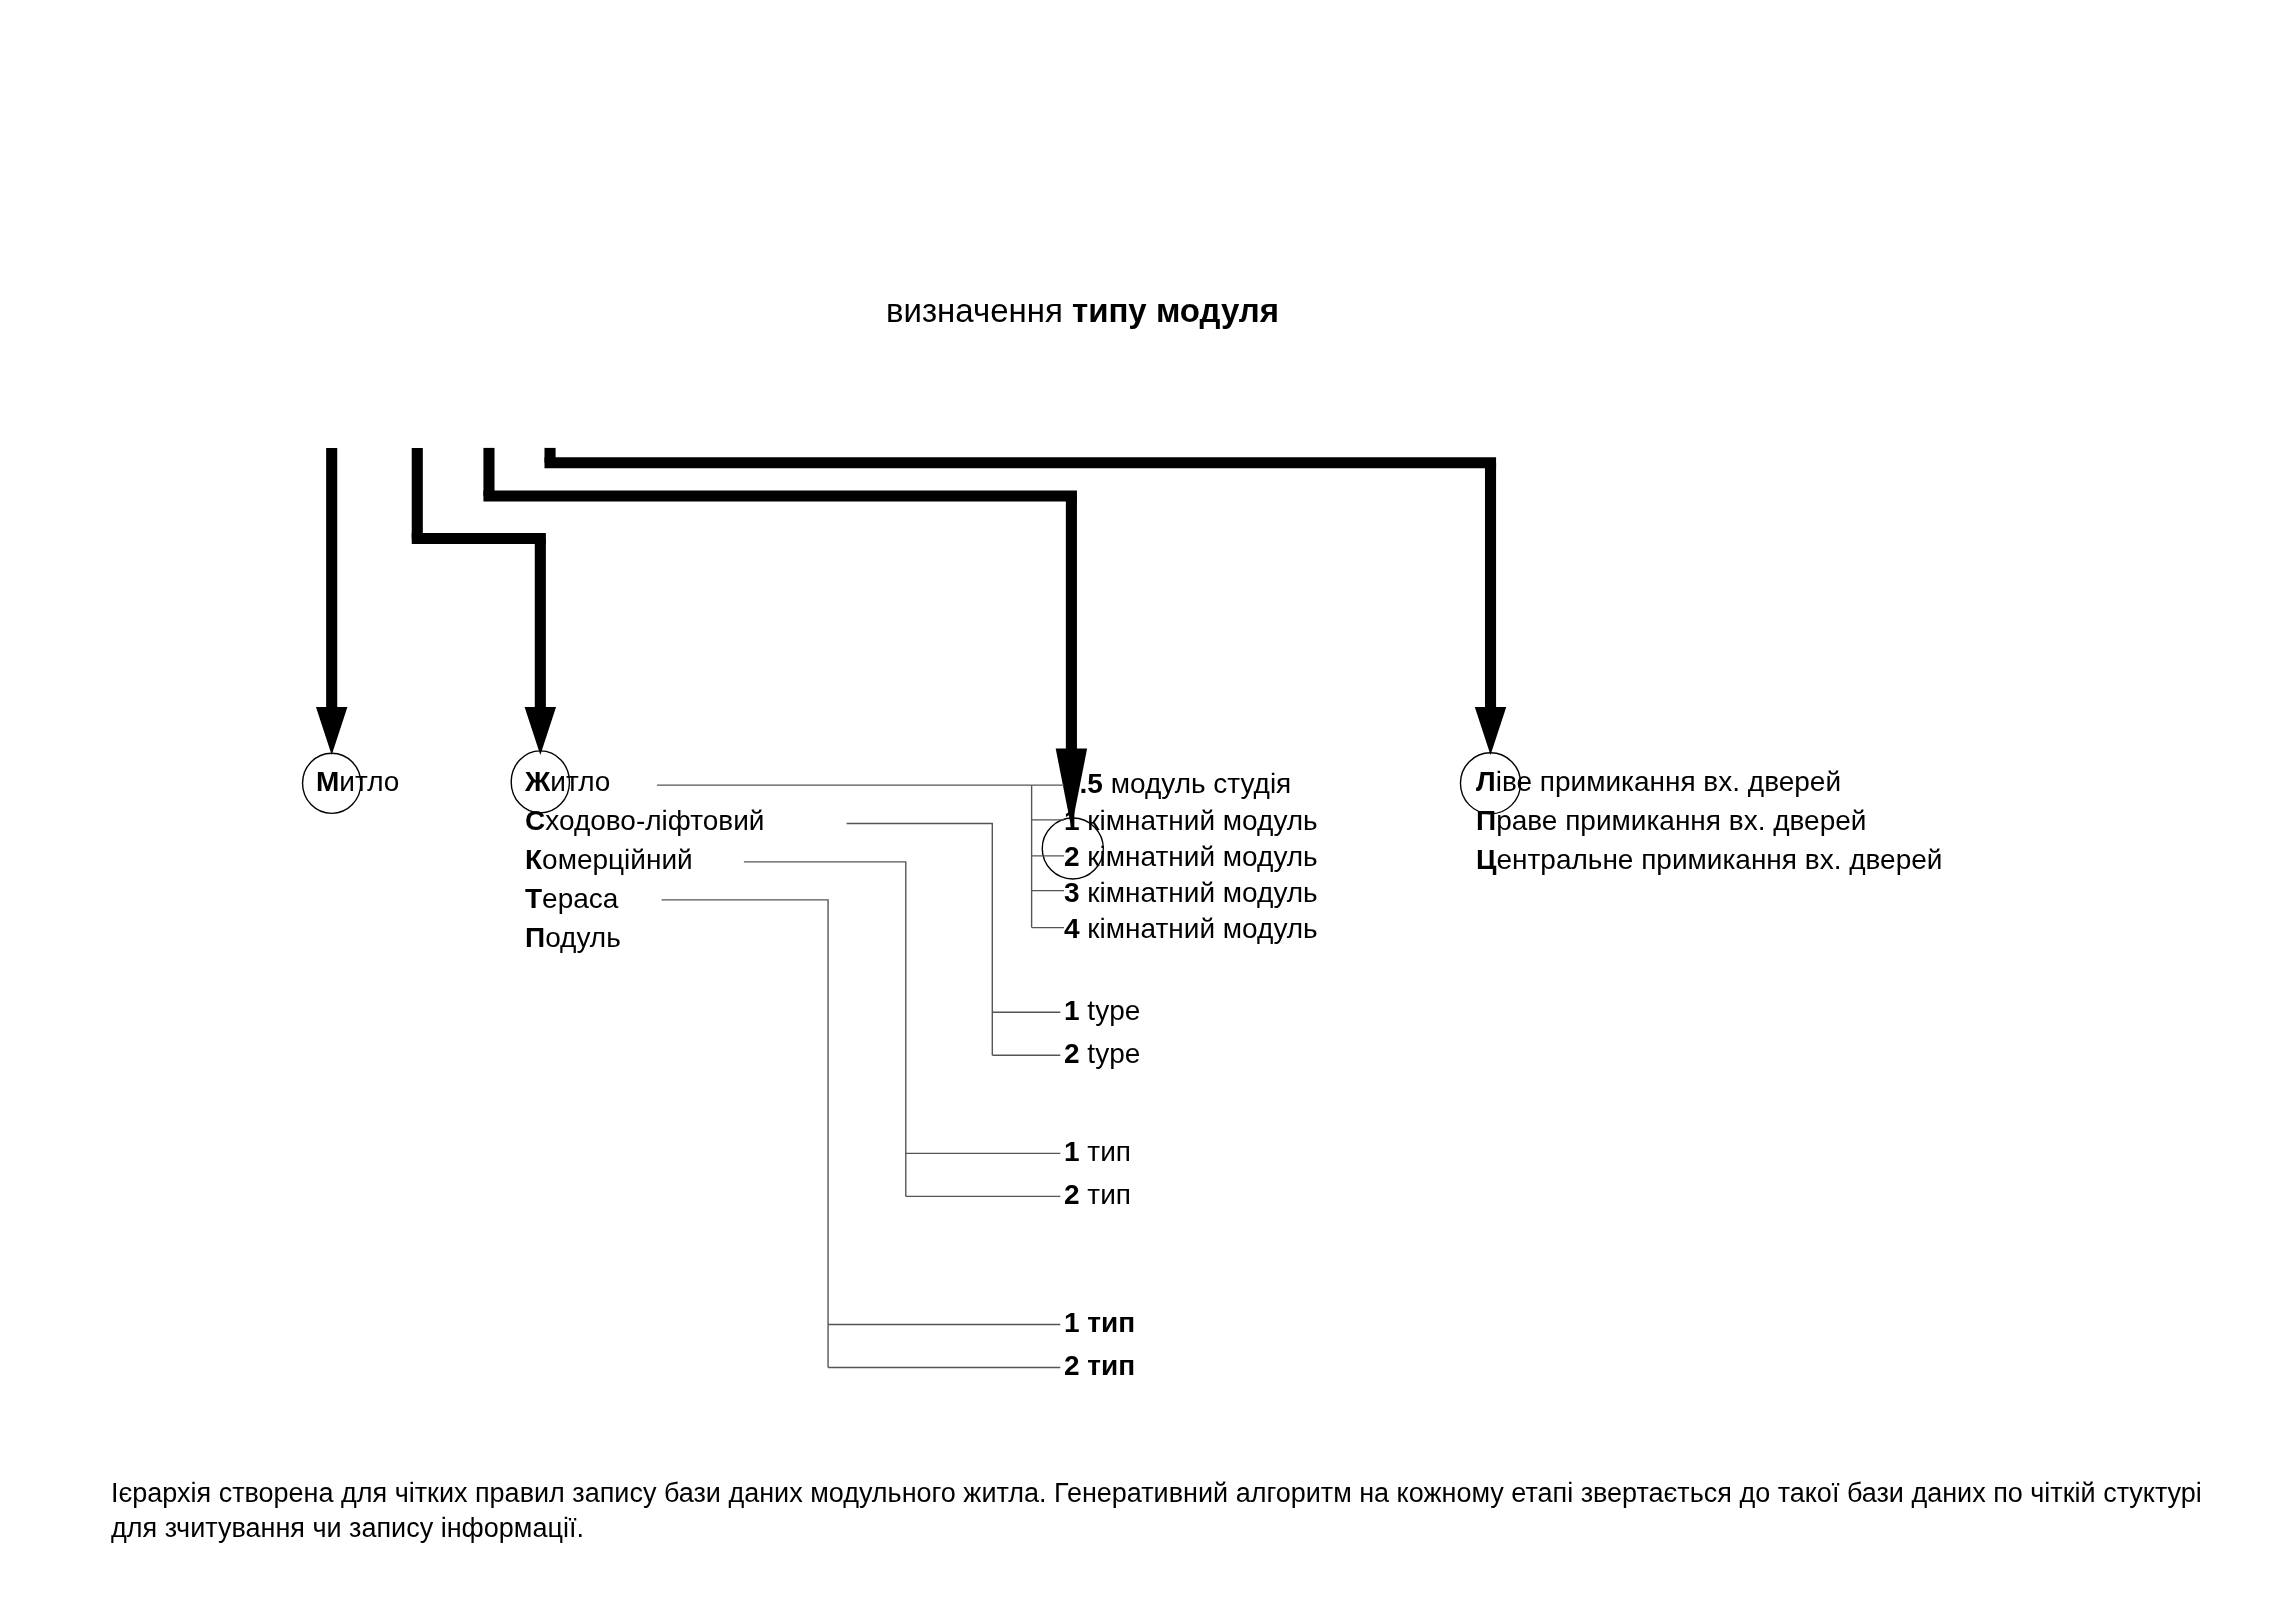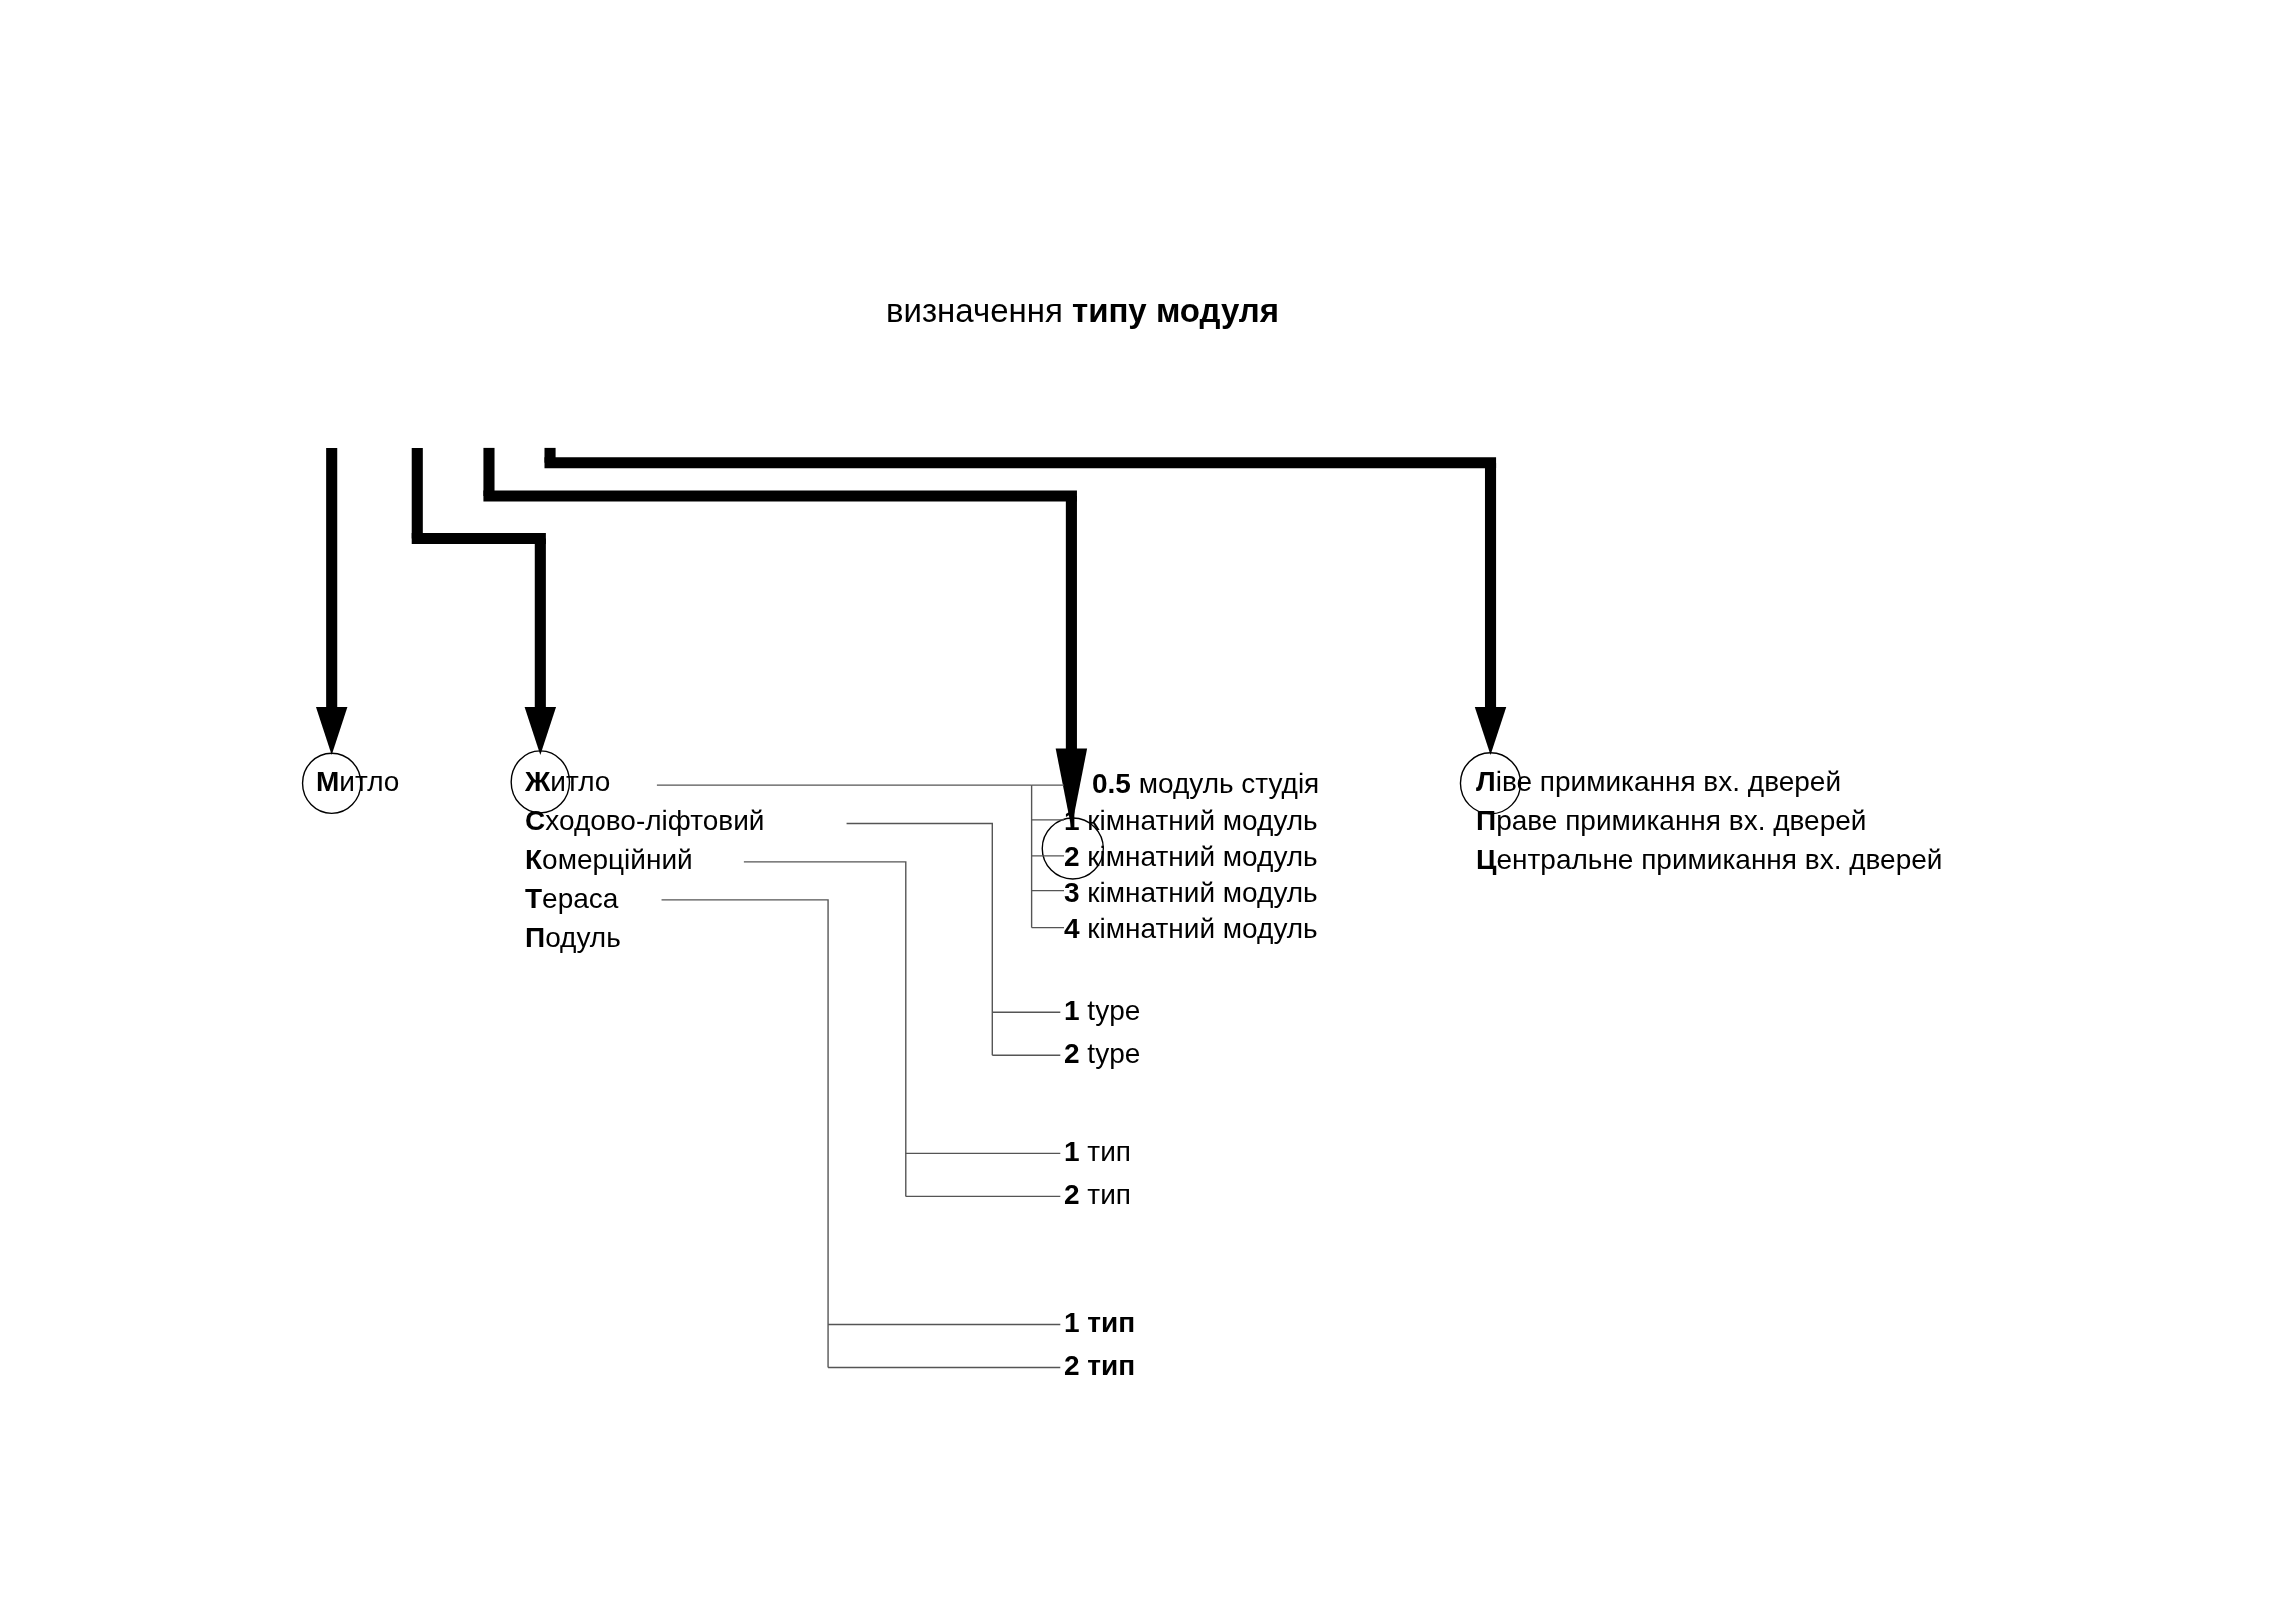--- a/index.html
+++ b/index.html
@@ -40,21 +40,21 @@
   .col-left .lbl{left:525px;}
   .r-jit{top:768px;}
   .r-shd{top:807px;}
   .r-kom{top:846px;}
   .r-ter{top:885px;}
   .r-par{top:924px;}
 
   #module-label{left:316px;top:768px;}
 
   .col-mid .lbl{left:1064px;}
-  .m-05{top:770px;margin-left:28px;}
+  .m-05{top:770px;}
   .m-1 {top:807px;}
   .m-2 {top:843px;}
   .m-3 {top:879px;}
   .m-4 {top:915px;}
 
   .col-right .lbl{left:1476px;}
   .d-l{top:768px;}
   .d-p{top:807px;}
   .d-c{top:846px;}
 
@@ -179,15 +179,16 @@
   <div class="col-tip1">
     <div class="txt lbl p-1"><b>1</b><span> тип</span></div>
     <div class="txt lbl p-2"><b>2</b><span> тип</span></div>
   </div>
 
   <div class="col-tip2">
     <div class="txt lbl bold q-1"><b>1</b><span> тип</span></div>
     <div class="txt lbl bold q-2"><b>2</b><span> тип</span></div>
   </div>
 
+  <div id="footnote">Ієрархія створена для чітких правил запису бази даних модульного житла. Генеративний алгоритм на кожному етапі звертається до такої бази даних по чіткій стуктурі для зчитування чи запису інформації.</div>
 
 </div>
 
 
 </body></html>

